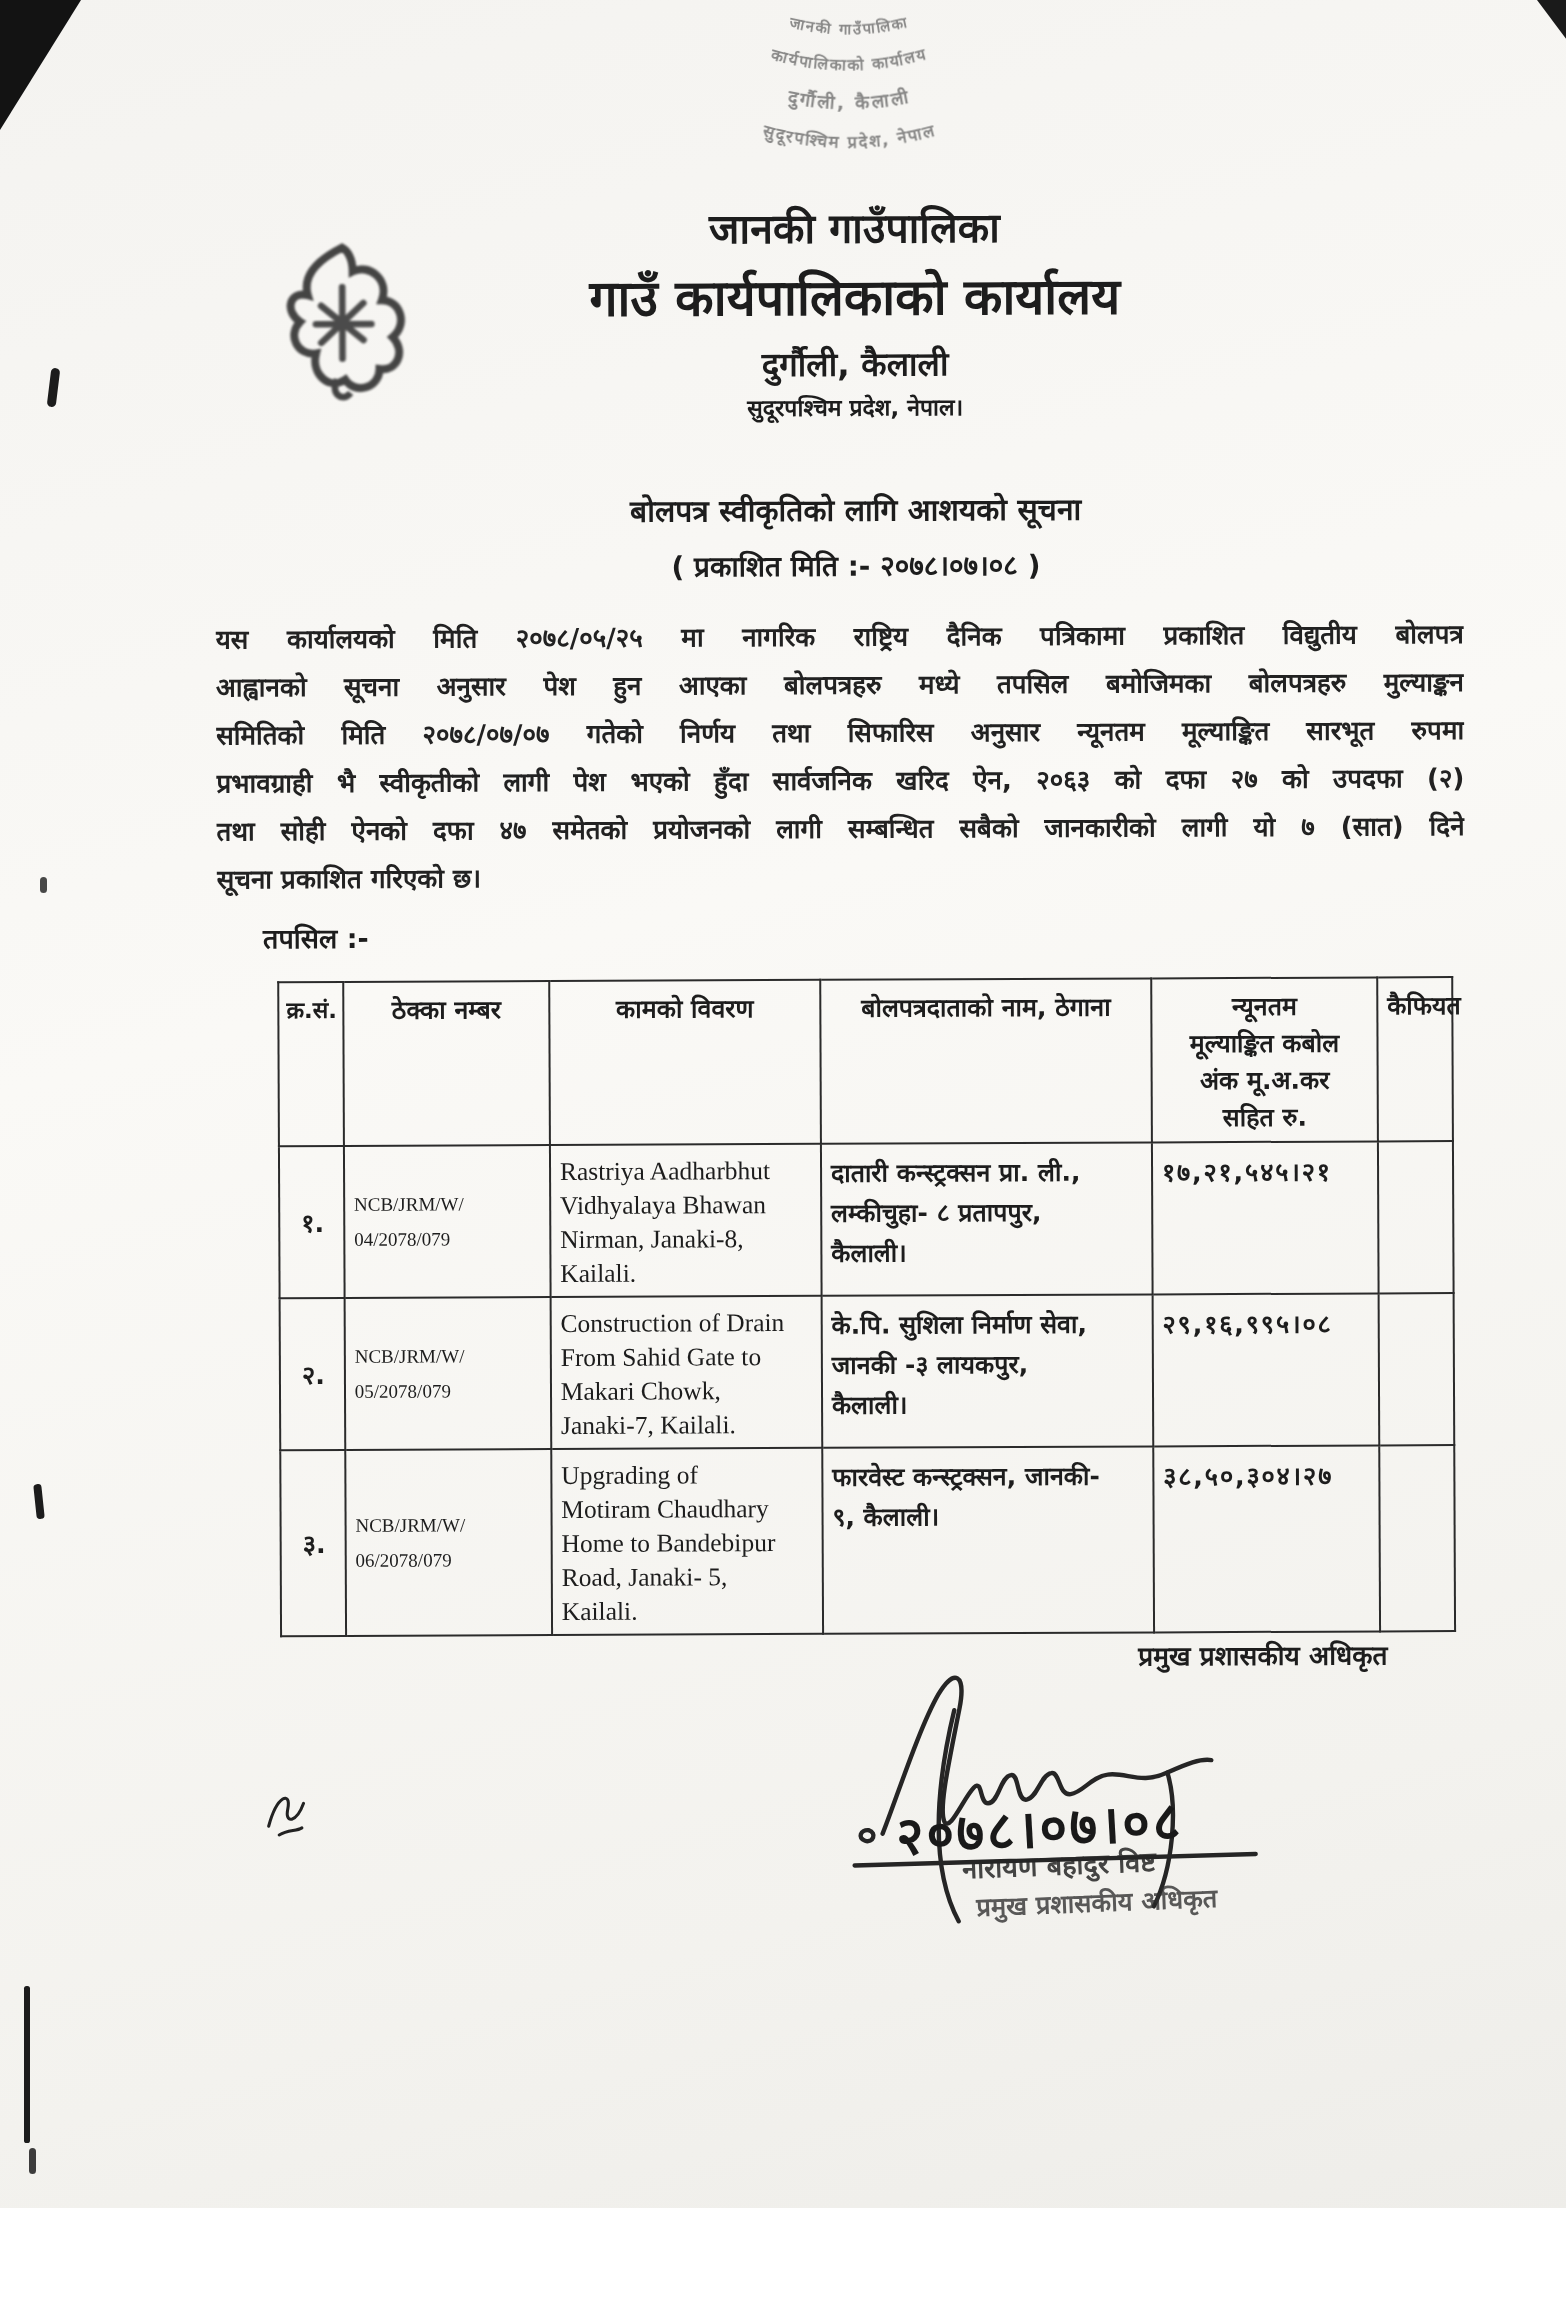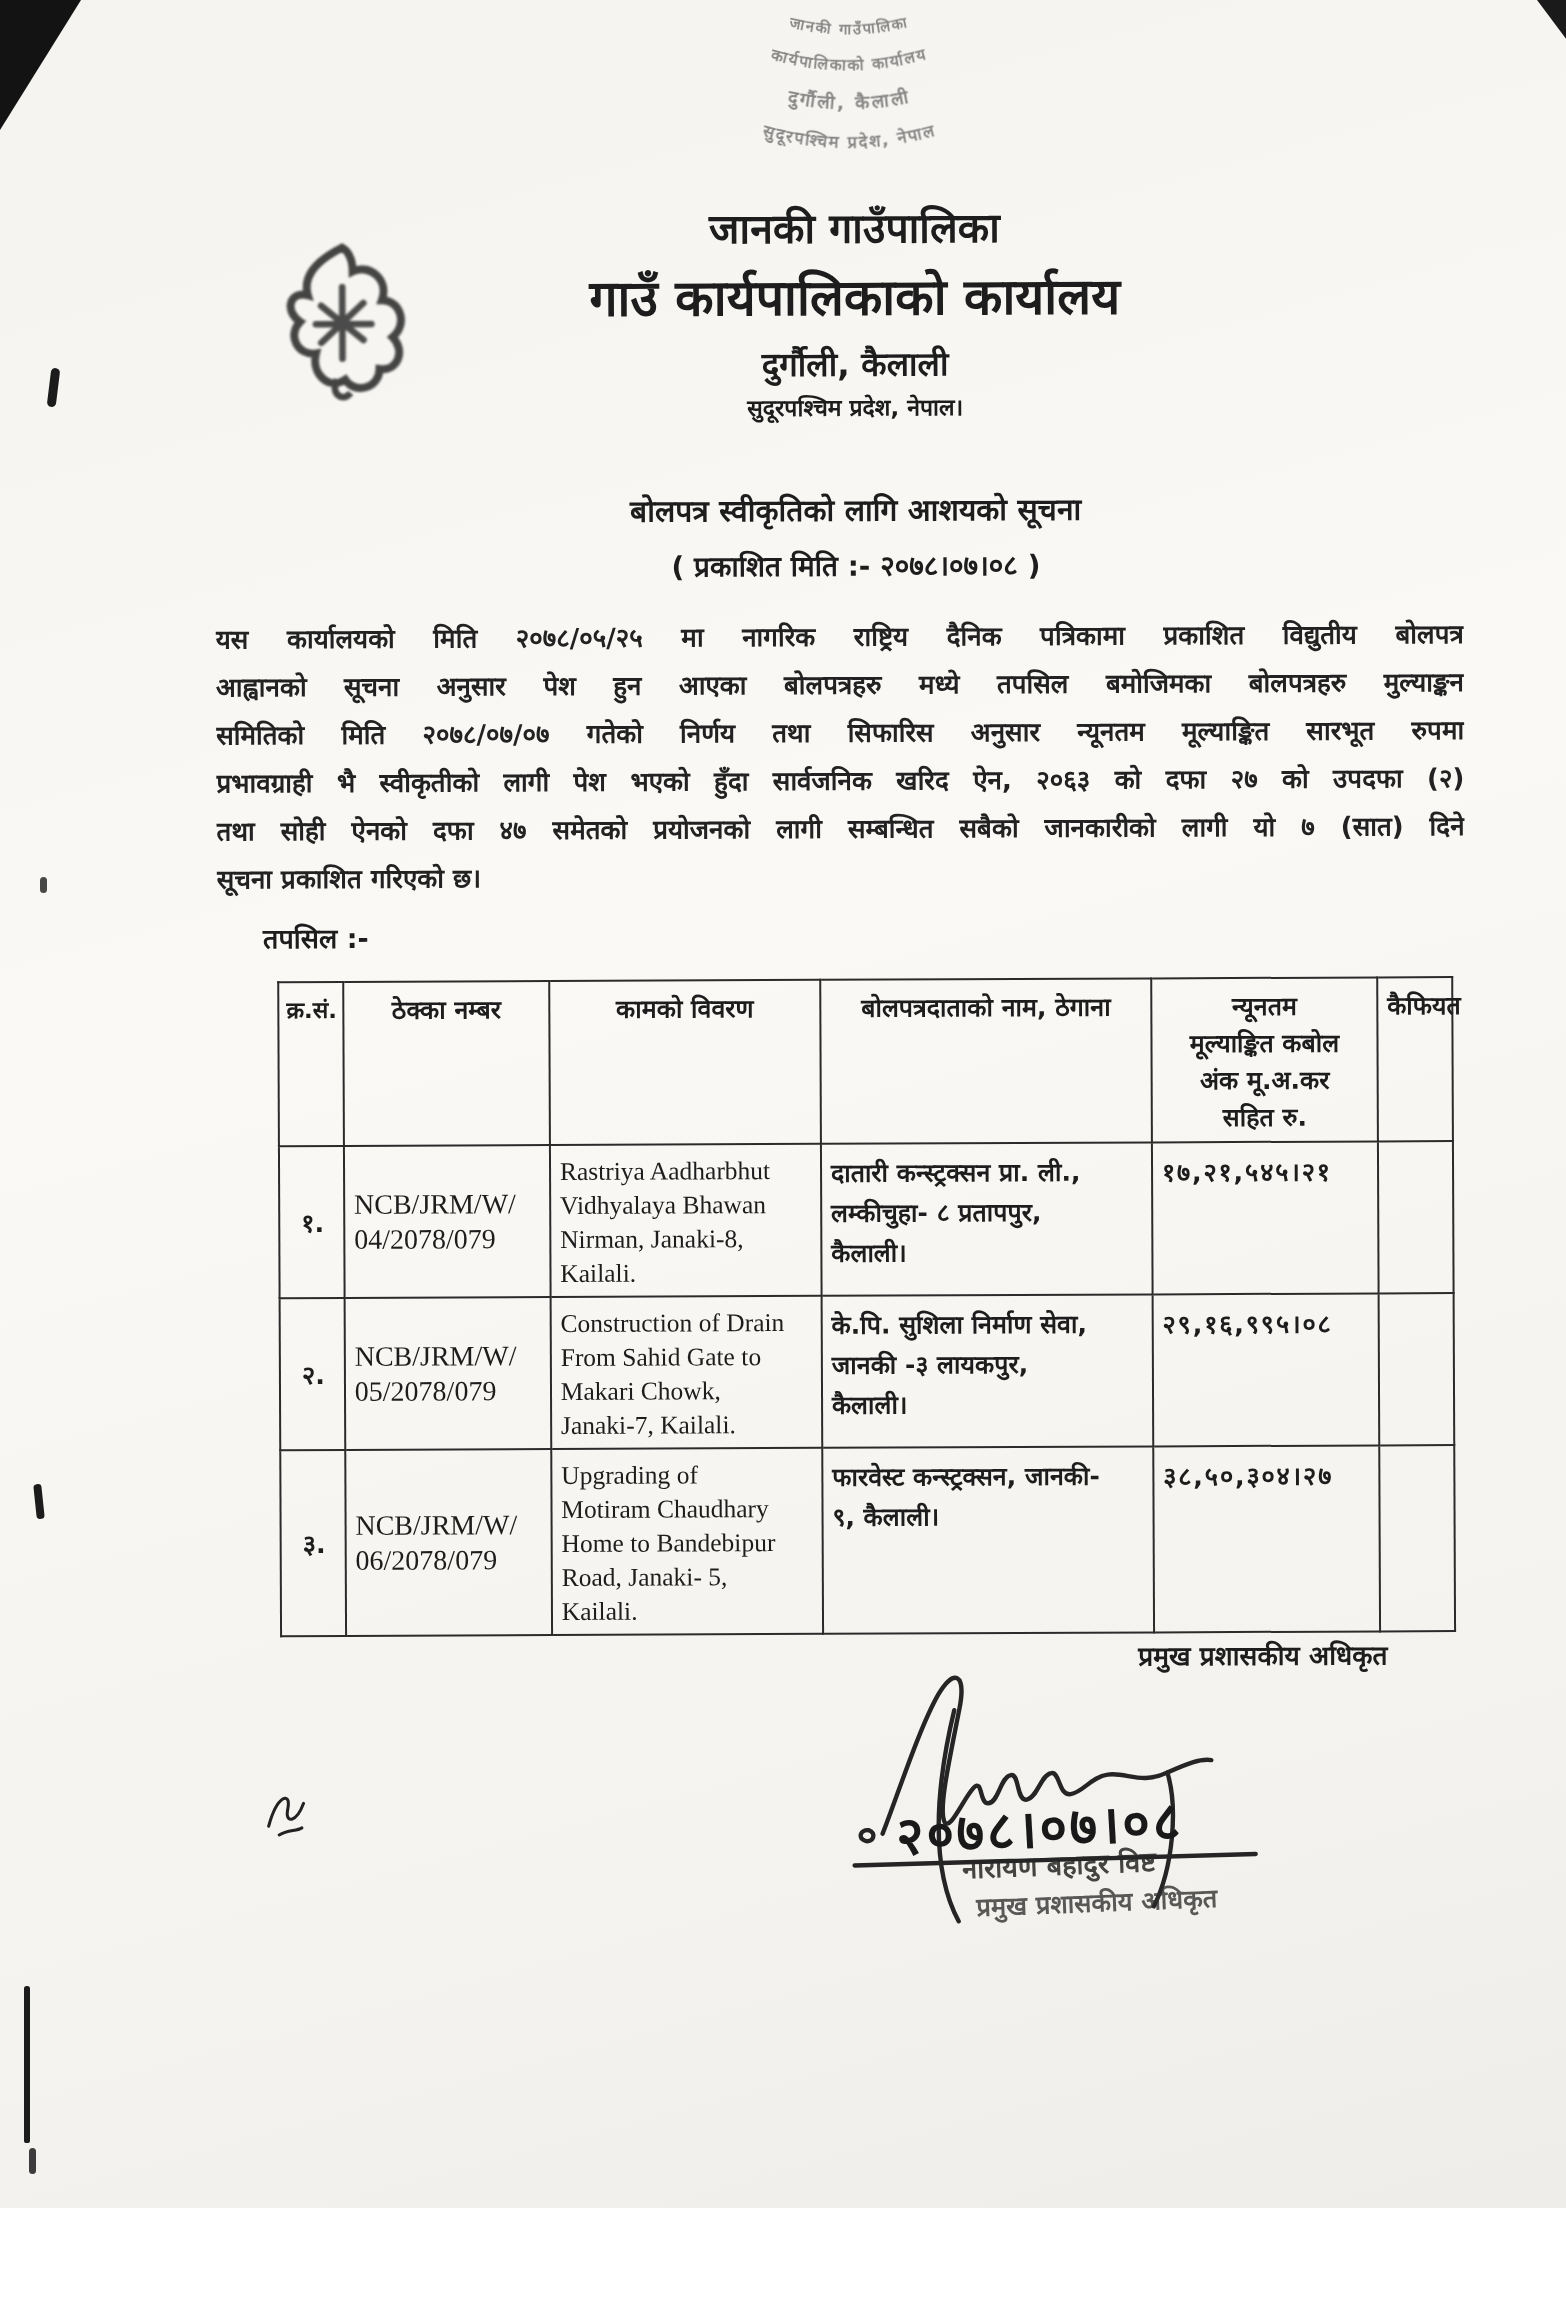--- a/index.html
+++ b/index.html
@@ -37,21 +37,21 @@
 
   table.tbl{position:absolute;left:278px;top:979px;width:1174px;border-collapse:collapse;table-layout:fixed}
   .tbl th,.tbl td{border:2.6px solid #2b2b2b;vertical-align:top;white-space:pre-line;padding:5.3px 8.8px;box-sizing:border-box}
   .tbl th{font-size:25px;font-weight:700;text-align:center;padding-top:8.8px;line-height:37px}
   th.h-sn{text-align:left;padding-left:7px;font-size:23px}
   tr.hrow{height:164px}
   tr.r1{height:134px}
   tr.r2{height:139px}
   tr.r3{height:183px}
   td.c-sn{vertical-align:middle;font-size:25.5px;font-weight:600;padding-left:21px}
-  td.c-contract{vertical-align:middle;font-family:"Liberation Serif",serif;font-size:28px;line-height:35px;font-weight:500}
+  td.c-contract{vertical-align:middle;font-family:"Liberation Serif",serif;font-size:19px;line-height:35px;font-weight:500}
   td.c-work{font-family:"Liberation Serif",serif;font-size:25.5px;line-height:34px;font-weight:500;padding-top:8.8px}
   td.c-bidder{font-size:25px;font-weight:600;line-height:40px;padding-top:8.8px}
   td.c-amount{font-size:25.5px;font-weight:600;letter-spacing:1.8px;padding-top:10.6px}
 
   .desig{position:absolute;left:1136px;top:1639px;font-size:26.4px;font-weight:700}
   .sig{position:absolute;left:841px;top:1658px;width:431px;height:273px}
   .hdate{position:absolute;left:893px;top:1791px;font-size:53px;font-weight:600;letter-spacing:2.6px;transform:rotate(-3deg);color:#191919}
   .stamp1{position:absolute;left:959px;top:1847px;font-size:27px;font-weight:700;color:#262626;opacity:.85;transform:rotate(-2deg)}
   .stamp2{position:absolute;left:973px;top:1886px;font-size:25.5px;font-weight:700;color:#2e2e2e;opacity:.78;transform:rotate(-2deg)}
   .scrib{position:absolute;left:257px;top:1780px;width:56px;height:67px}

